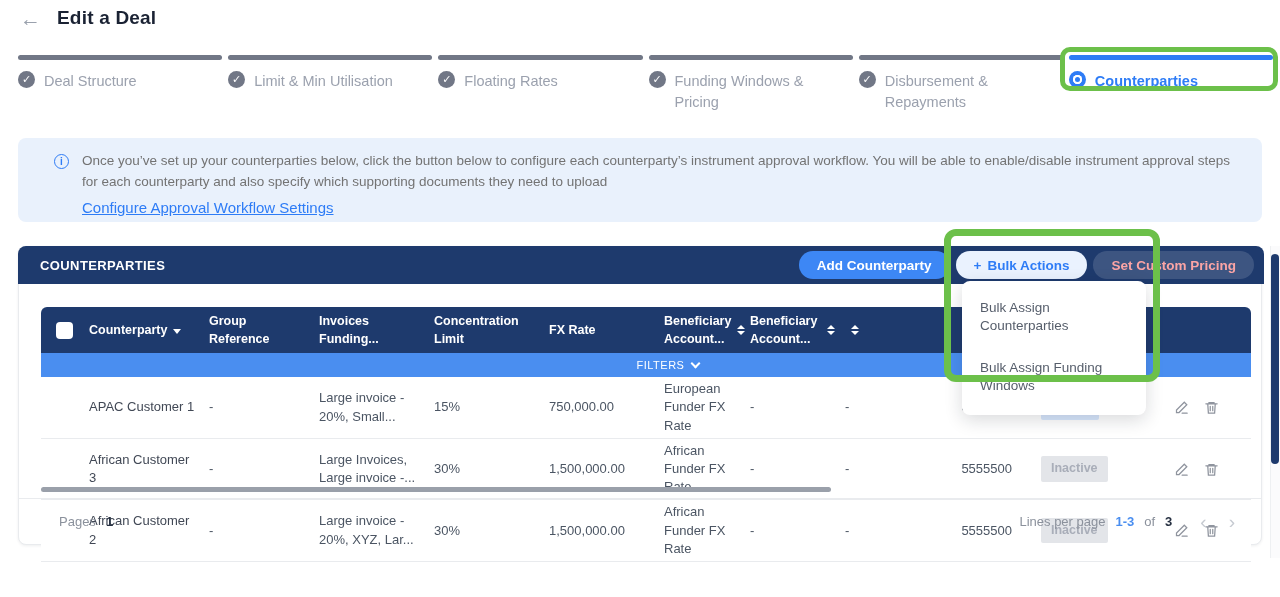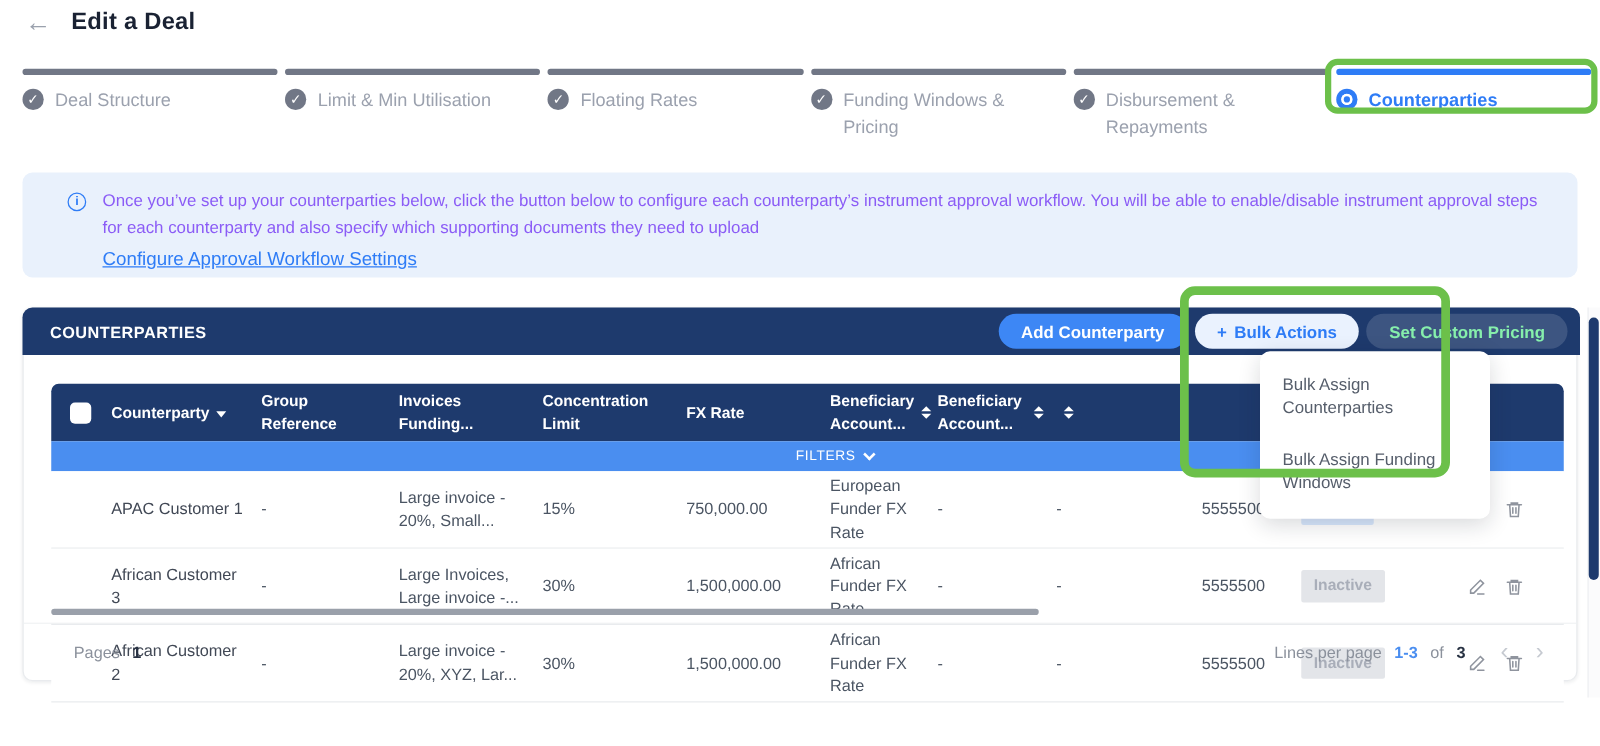--- a/index.html
+++ b/index.html
@@ -27,36 +27,36 @@
   .step.active .step-radio { display:flex; position:relative; }
   .step-label { font-size:14.5px; color:#9ba1ae; line-height:1.45; padding-top:0; }
   .step.active .step-label { color:#2e7cf6; font-weight:700; }
 
   
   .banner { position:absolute; left:18px; top:138px; width:1244px; height:84px; background:#e9f1fc;
     border-radius:8px; padding:12px 28px 0 64px; }
   .banner-icon { position:absolute; left:36px; top:16px; width:15px; height:15px; border:1.6px solid #2e7cf6;
     border-radius:50%; color:#2e7cf6; font-size:10px; display:flex; align-items:center; justify-content:center;
     font-weight:700; font-style:normal; }
-  .banner-text { font-size:13.5px; color:#8b5cf6; line-height:21px; max-width:1180px; }
+  .banner-text { font-size:13.5px; color:#737373; line-height:21px; max-width:1180px; }
   .banner-link { display:inline-block; margin-top:7px; font-size:15px; color:#2e7cf6;
     text-decoration:underline; cursor:pointer; }
 
   
   .card { position:absolute; left:18px; top:246px; width:1244px; height:299px; background:#fff;
     border:1px solid #e9ebee; border-radius:8px; box-shadow:0 1px 3px rgba(16,24,40,.07); }
   .panel-bar { position:absolute; left:-1px; top:-1px; width:1246px; height:38px; background:#1e3a6d;
     border-radius:8px 8px 0 0; display:flex; align-items:center; padding:0 10px 0 22px; }
   .panel-title { color:#fff; font-size:13px; font-weight:700; letter-spacing:.4px; }
   .bar-buttons { margin-left:auto; display:flex; gap:6px; }
   .btn { height:28px; border:none; border-radius:14px; padding:0 18px; font-size:13.5px; font-weight:700;
     font-family:inherit; cursor:pointer; display:flex; align-items:center; gap:6px; }
   .btn-add { background:#3d87f5; color:#fff; }
   .btn-bulk { background:#eaf2fe; color:#2e7cf6; }
-  .btn-custom { background:rgba(255,255,255,.14); color:#86efac; }
+  .btn-custom { background:rgba(255,255,255,.14); color:#fca5a5; }
 
   
   .grid { display:grid; grid-template-columns:44px 120px 110px 115px 115px 115px 86px 95px 95px 92px 118px 105px; }
   .table-wrap { position:absolute; left:22px; top:60px; width:1210px; }
   .thead { background:#1e3a6d; border-radius:6px 6px 0 0; min-height:42px; align-items:center; }
   .th { color:#fff; font-size:12.5px; font-weight:600; line-height:1.45; padding:5px 6px 5px 4px;
     display:flex; align-items:center; gap:6px; }
   .th-label { max-width:100%; }
   .caret-down { width:0; height:0; border-left:4.5px solid transparent; border-right:4.5px solid transparent;
     border-top:5px solid #fff; margin-top:2px; }
@@ -89,21 +89,21 @@
     display:flex; align-items:center; justify-content:space-between; padding:0 26px 0 40px;
     border-radius:0 0 8px 8px; }
   .pages-group, .lines-group { display:flex; align-items:center; gap:10px; font-size:13px; color:#8b919c; }
   .pg-strong { color:#273142; font-weight:700; }
   .pg-range { color:#4a8ef0; font-weight:600; }
   .pager-arrows { display:flex; gap:22px; margin-left:18px; }
   .pager-arrow { font-size:19px; color:#c6cad1; line-height:1; cursor:pointer; }
 
   
   .dropdown { position:absolute; left:962px; top:281px; width:184px; background:#fff; border-radius:8px;
-    box-shadow:0 5px 18px rgba(16,24,40,.16); padding:5px 0 9px; z-index:30;margin-left:46px; }
+    box-shadow:0 5px 18px rgba(16,24,40,.16); padding:5px 0 9px; z-index:30; }
   .dropdown-item { font-size:13.5px; color:#565e6b; padding:13px 18px 12px; cursor:pointer; line-height:1.3; }
 
   
   .annotation { position:absolute; border:7px solid #6cc04a; border-radius:12px; z-index:40; pointer-events:none; }
   .annotation-step { left:1060px; top:47px; width:218px; height:44px; border-width:5px; border-radius:10px; }
   .annotation-bulk { left:944px; top:229px; width:216px; height:153px; }
 
   
   .vscroll-track { position:absolute; right:0; top:246px; width:10px; height:312px; background:#fbfbfc;
     border-left:1px solid #eef0f2; z-index:50; }

